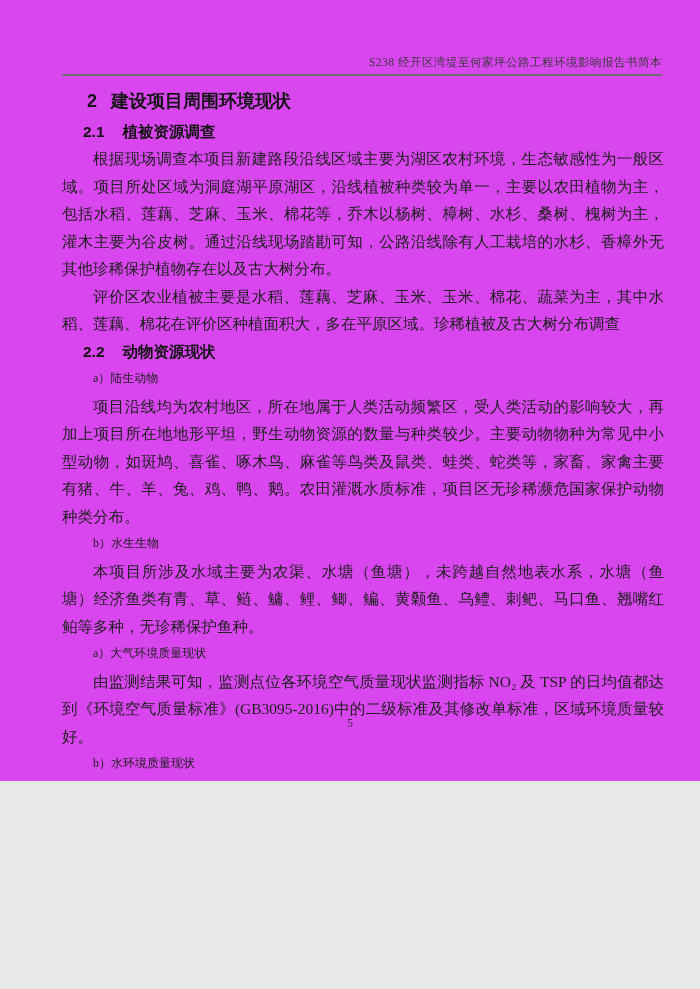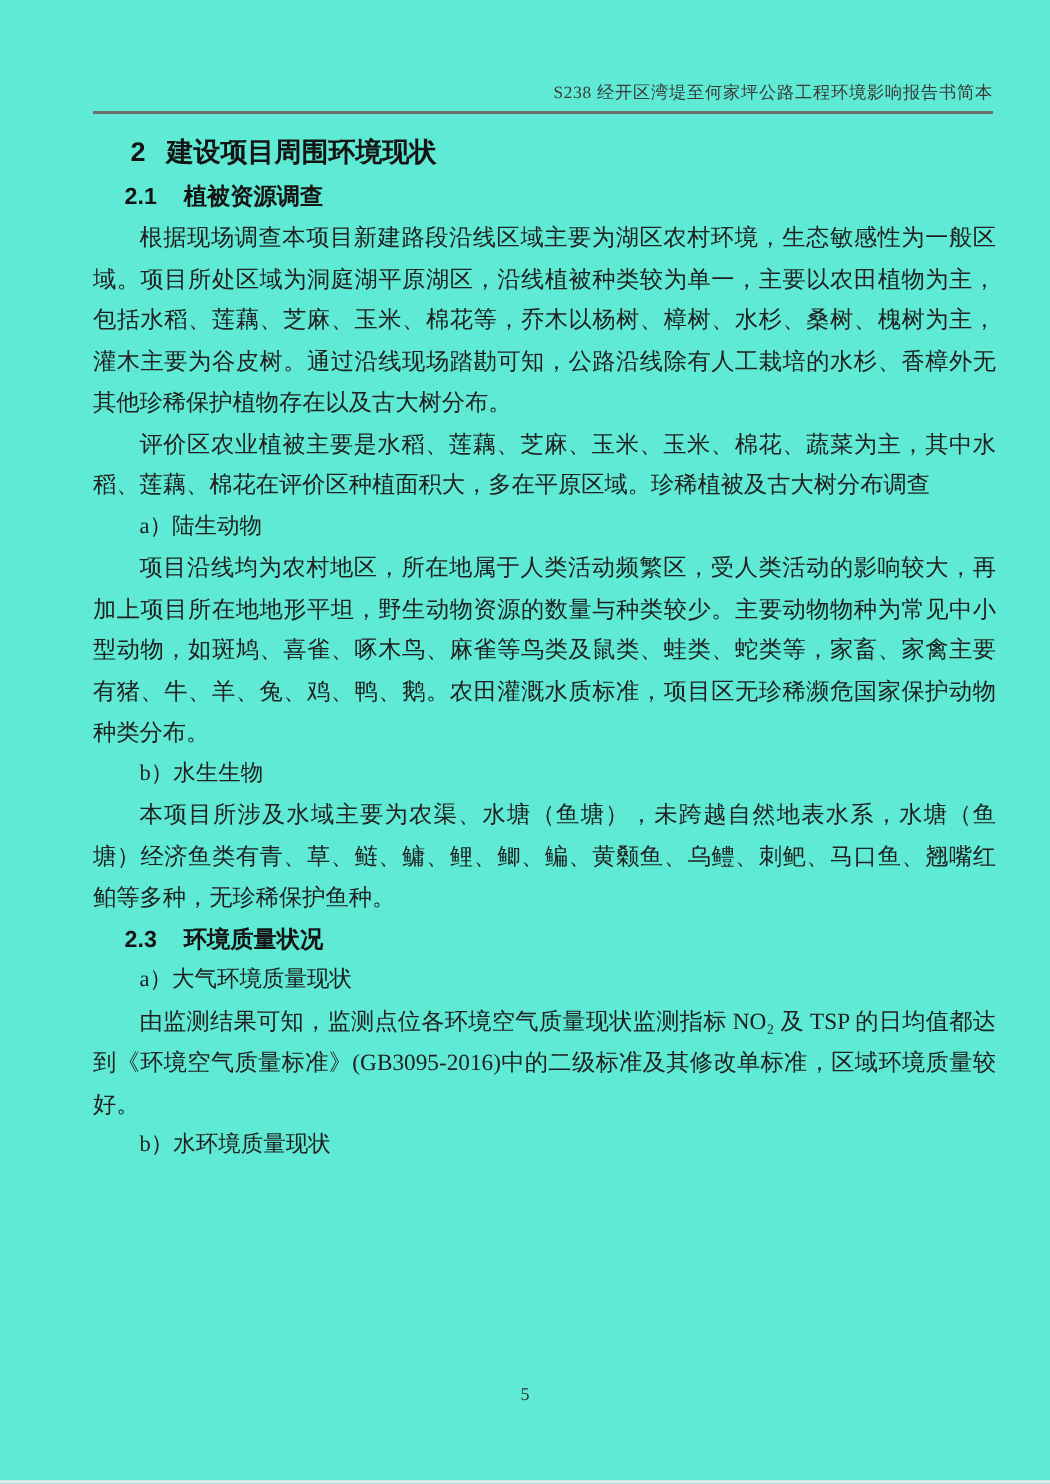--- a/index.html
+++ b/index.html
@@ -1,21 +1,21 @@
 <!DOCTYPE html>
 <html><head>
 <meta charset="utf-8">
 <style>
   html, body { margin: 0; padding: 0; background: #e8e8e8; }
   .page {
     position: relative;
     width: 700px;
-    height: 987px;
+    height: 781px;
     margin: 0 auto;
-    background: #5eead4;
+    background: #d946ef;
     font-family: "Liberation Serif", "DejaVu Serif", serif;
     color: #212121;
     overflow: hidden;
   }
   .running-header {
     position: absolute;
     top: 55px;
     left: 62px;
     right: 38px;
     text-align: right;
@@ -61,21 +61,21 @@
   .para {
     font-size: 15.5px;
     line-height: 27.5px;
     margin: 0;
     text-align: justify;
     text-indent: 31px;
     word-break: break-all;
     font-family: Liberation Serif, serif;
   }
   .subhead {
-    font-size: 15px;
+    font-size: 12px;
     line-height: 27.5px;
     margin: 0;
     text-indent: 31px;
   }
   .page-footer {
     position: absolute;
     bottom: 50px;
     left: 0;
     right: 0;
     text-align: center;
@@ -99,32 +99,32 @@
     </h1>
 
     <h2 class="sec-h2">
       <span class="sec-num">2.1</span><span>植被资源调查</span>
     </h2>
 
     <p class="para">根据现场调查本项目新建路段沿线区域主要为湖区农村环境，生态敏感性为一般区域。项目所处区域为洞庭湖平原湖区，沿线植被种类较为单一，主要以农田植物为主，包括水稻、莲藕、芝麻、玉米、棉花等，乔木以杨树、樟树、水杉、桑树、槐树为主，灌木主要为谷皮树。通过沿线现场踏勘可知，公路沿线除有人工栽培的水杉、香樟外无其他珍稀保护植物存在以及古大树分布。</p>
 
     <p class="para">评价区农业植被主要是水稻、莲藕、芝麻、玉米、玉米、棉花、蔬菜为主，其中水稻、莲藕、棉花在评价区种植面积大，多在平原区域。珍稀植被及古大树分布调查</p>
 
+    <h2 class="sec-h2">
+      <span class="sec-num">2.2</span><span>动物资源现状</span>
+    </h2>
 
     <p class="subhead">a）陆生动物</p>
 
     <p class="para">项目沿线均为农村地区，所在地属于人类活动频繁区，受人类活动的影响较大，再加上项目所在地地形平坦，野生动物资源的数量与种类较少。主要动物物种为常见中小型动物，如斑鸠、喜雀、啄木鸟、麻雀等鸟类及鼠类、蛙类、蛇类等，家畜、家禽主要有猪、牛、羊、兔、鸡、鸭、鹅。农田灌溉水质标准，项目区无珍稀濒危国家保护动物种类分布。</p>
 
     <p class="subhead">b）水生生物</p>
 
     <p class="para">本项目所涉及水域主要为农渠、水塘（鱼塘），未跨越自然地表水系，水塘（鱼塘）经济鱼类有青、草、鲢、鳙、鲤、鲫、鳊、黄颡鱼、乌鳢、刺鲃、马口鱼、翘嘴红鲌等多种，无珍稀保护鱼种。</p>
 
-    <h2 class="sec-h2">
-      <span class="sec-num">2.3</span><span>环境质量状况</span>
-    </h2>
 
     <p class="subhead">a）大气环境质量现状</p>
 
     <p class="para">由监测结果可知，监测点位各环境空气质量现状监测指标 NO₂ 及 TSP 的日均值都达到《环境空气质量标准》(GB3095-2016)中的二级标准及其修改单标准，区域环境质量较好。</p>
 
     <p class="subhead">b）水环境质量现状</p>
 
 
 
   </div>

